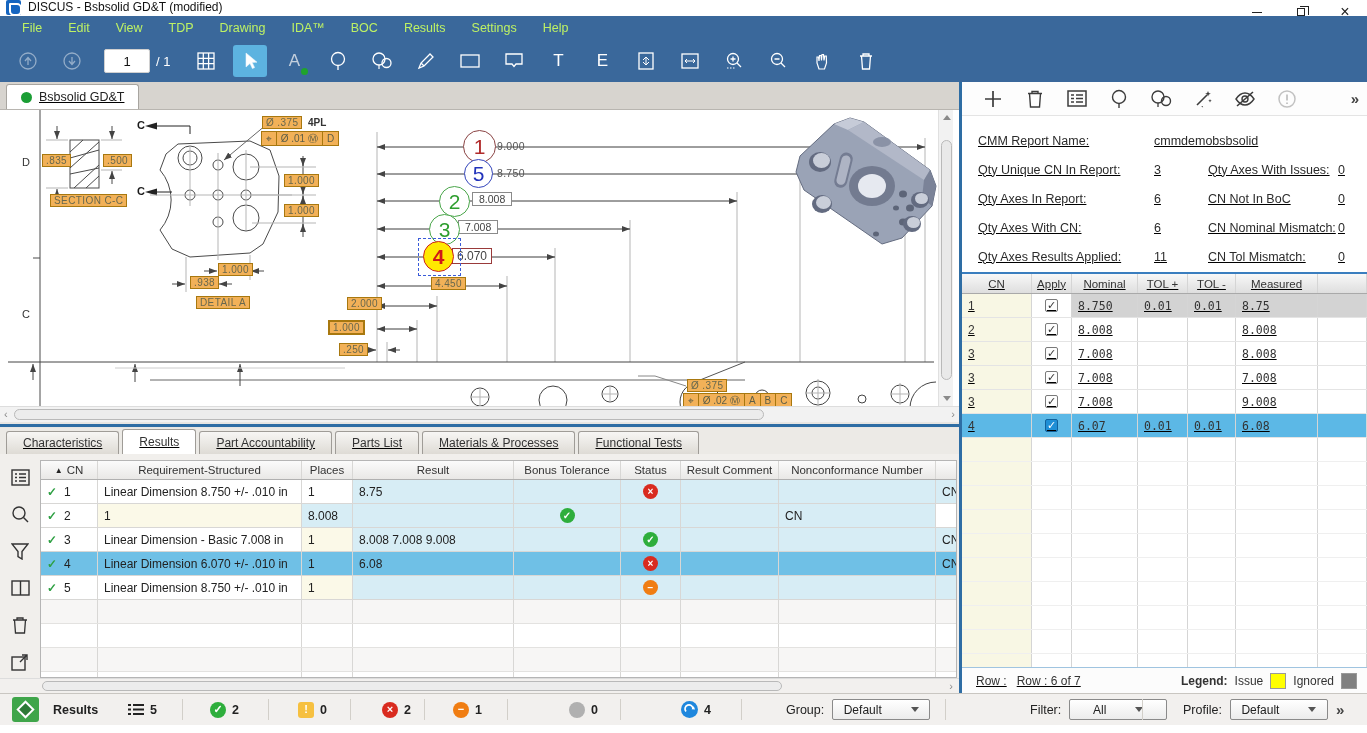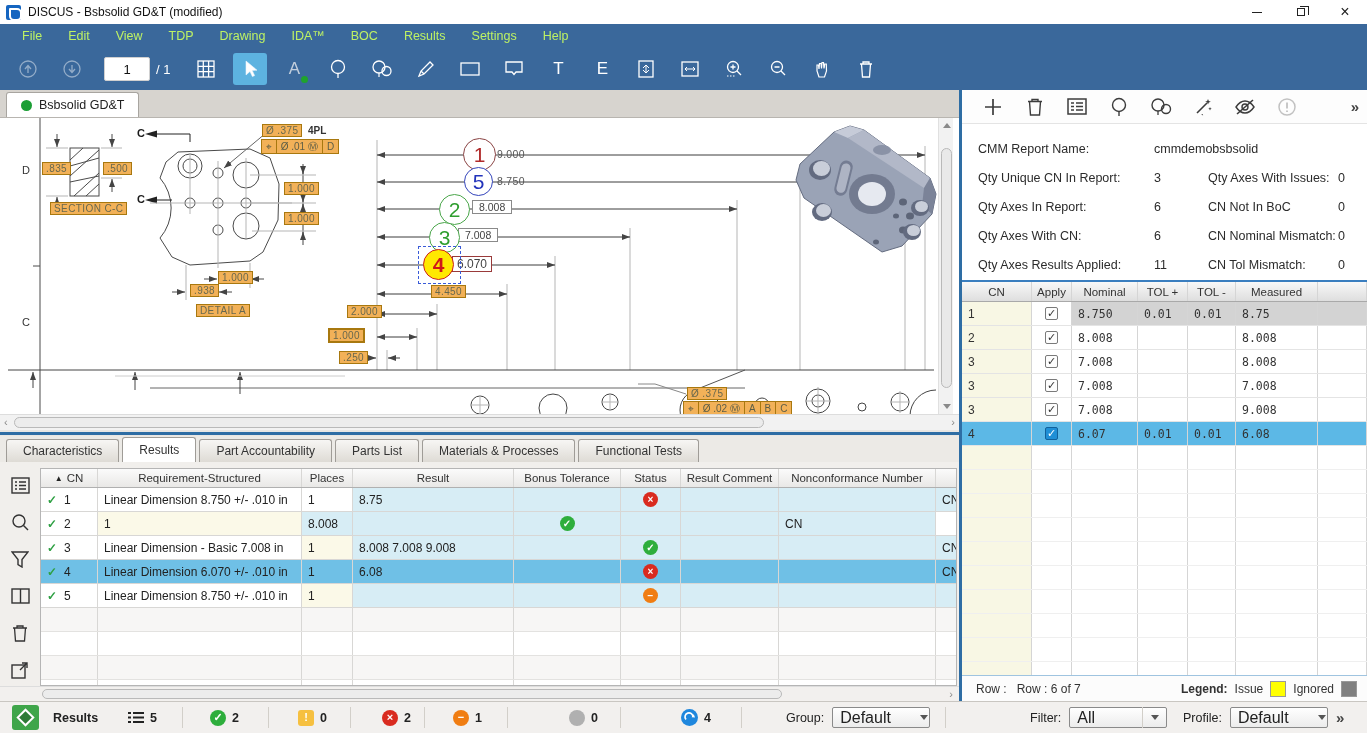--- a/index.html
+++ b/index.html
@@ -1,20 +1,20 @@
 <!DOCTYPE html>
 <html><head>
 <meta charset="utf-8">
 <style>
   html,body{margin:0;padding:0;background:#888;}
   *{box-sizing:border-box;font-family:"Liberation Sans",sans-serif;}
   #app{position:relative;width:1367px;height:733px;background:#fff;overflow:hidden;}
 
   
-  .titlebar{height:24px;background:#fff;display:flex;align-items:center;padding-left:6px;position:relative;}
+  .titlebar{height:16px;background:#fff;display:flex;padding-left:6px;position:relative;}
   .applogo{width:15px;height:15px;background:#1565c0;border-radius:2px;position:relative;margin-right:7px;}
   .applogo:before{content:"";position:absolute;left:3px;top:3px;width:9px;height:9px;border:2px solid #fff;border-radius:1px 5px 5px 5px;}
   .wintitle{font-size:12px;color:#111;}
   .winbtns{position:absolute;right:0;top:0;height:24px;display:flex;}
   .winbtn{width:44px;height:24px;display:flex;align-items:center;justify-content:center;color:#222;font-size:13px;}
   .min-line{width:10px;height:1px;background:#222;}
   .restore-box{width:8px;height:8px;border:1px solid #222;position:relative;background:#fff;}
   .restore-box:before{content:"";position:absolute;left:2px;top:-3px;width:8px;height:8px;border:1px solid #222;border-bottom:none;border-left:none;}
 
   
@@ -25,21 +25,21 @@
   .tbtn.active{background:#5db3e0;}
   .tbtn.dim{opacity:.45;}
   .tbtn svg{display:block;}
   .tool-letter{color:#fff;font-size:17px;}
   .tool-letter.grayed{color:#c3cfdd;}
   .greendot{position:absolute;right:3px;bottom:2px;width:7px;height:7px;border-radius:50%;background:#1fa32c;}
   .page-box{width:46px;height:24px;background:#fff;border:1px solid #d0d0d0;border-radius:2px;margin:0 6px 0 10px;text-align:center;font-size:13px;color:#111;}
   .page-total{color:#fff;font-size:13px;margin-right:14px;}
 
   
-  .workspace{display:flex;height:611px;}
+  .workspace{display:flex;height:611px;text-decoration:underline;}
   .left-pane{width:959px;display:flex;flex-direction:column;background:#f0eeec;}
   .right-pane{width:408px;border-left:3px solid #2e6da4;background:#fff;display:flex;flex-direction:column;}
 
   
   .doc-tabs{height:28px;background:#d7d4cf;display:flex;align-items:flex-end;padding-left:6px;border-bottom:1px solid #b8b5b0;}
   .doc-tab{height:25px;background:#fff;border:1px solid #a8a5a0;border-bottom:none;border-radius:3px 3px 0 0;display:flex;align-items:center;gap:7px;padding:0 14px;font-size:12.5px;color:#222;}
   .tabdot{width:11px;height:11px;border-radius:50%;background:#1b9e35;}
 
   
   .canvas-wrap{height:296px;position:relative;background:#fff;overflow:hidden;}
@@ -124,21 +124,21 @@
   .sbsep{position:absolute;top:5px;width:1px;height:21px;background:#d2cfc9;}
   .sblogo{width:27px;height:25px;background:#3fa54a;border-radius:3px;position:relative;}
   .sblogo:before{content:"";position:absolute;left:7px;top:6px;width:9px;height:9px;border:2px solid #fff;transform:rotate(45deg);background:#2d7a36;}
   .sbcount{font-weight:bold;font-size:12.5px;color:#222;}
   .cic{width:16px;height:16px;border-radius:50%;color:#fff;font-size:11px;font-weight:bold;display:flex;align-items:center;justify-content:center;line-height:1;}
   .cic.pass{background:#2eae3c;}
   .cic.warn{background:#f6c040;border-radius:3px;}
   .cic.fail{background:#d92b1f;}
   .cic.partial{background:#f07d12;}
   .cic.none{background:#b0b0b0;}
-  .dd{width:98px;height:21px;border:1px solid #8a8a8a;border-radius:2px;background:linear-gradient(#fff,#ececec);display:flex;align-items:center;justify-content:space-between;padding:0 7px;font-size:16px;color:#222;gap:29px;}
+  .dd{width:98px;height:21px;border:1px solid #8a8a8a;border-radius:2px;background:linear-gradient(#fff,#ececec);display:flex;align-items:center;justify-content:center;padding:0 7px;font-size:12px;color:#222;gap:29px;}
   .caret{width:0;height:0;border-left:4px solid transparent;border-right:4px solid transparent;border-top:5px solid #555;}
   .sb-chev{font-size:15px;font-weight:bold;color:#444;}
 </style>
 </head>
 <body>
 
 <div id="app">
 
   <div class="titlebar">
     <div class="applogo"></div>

